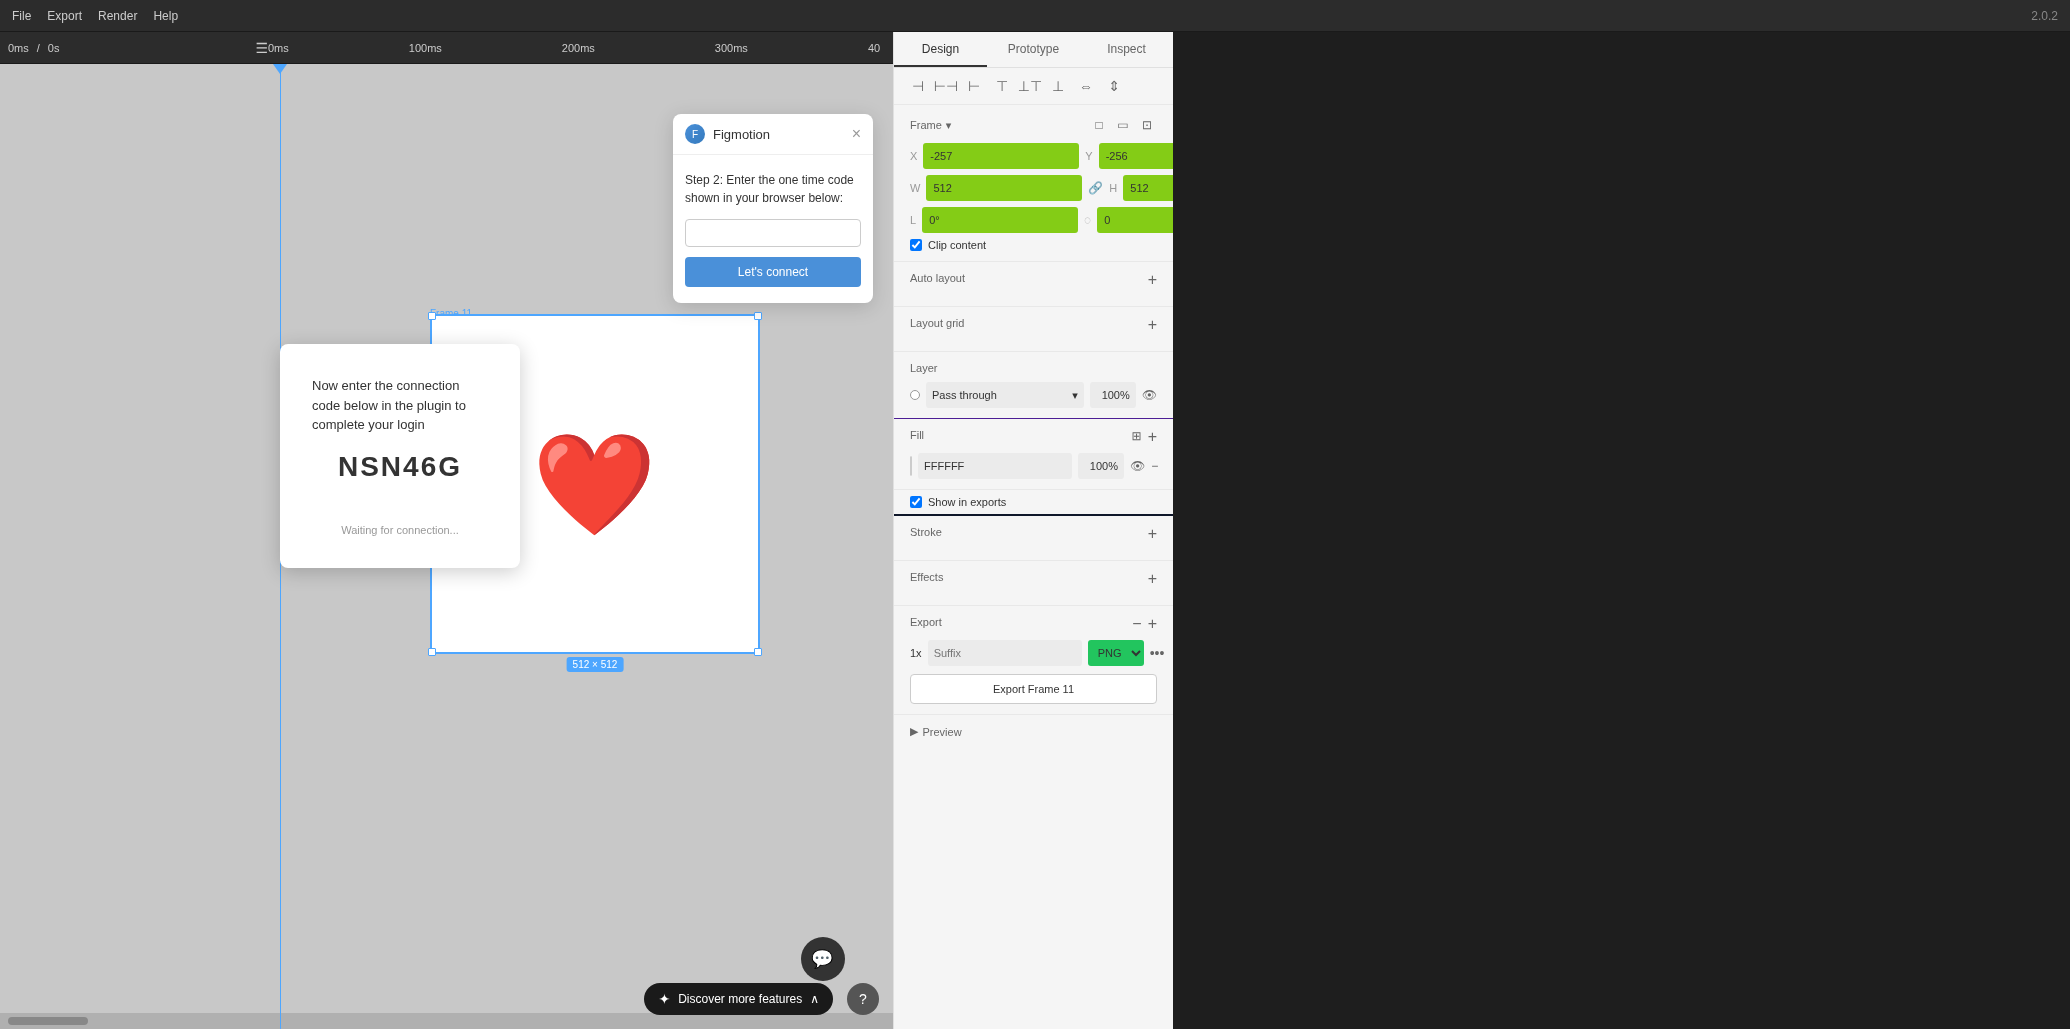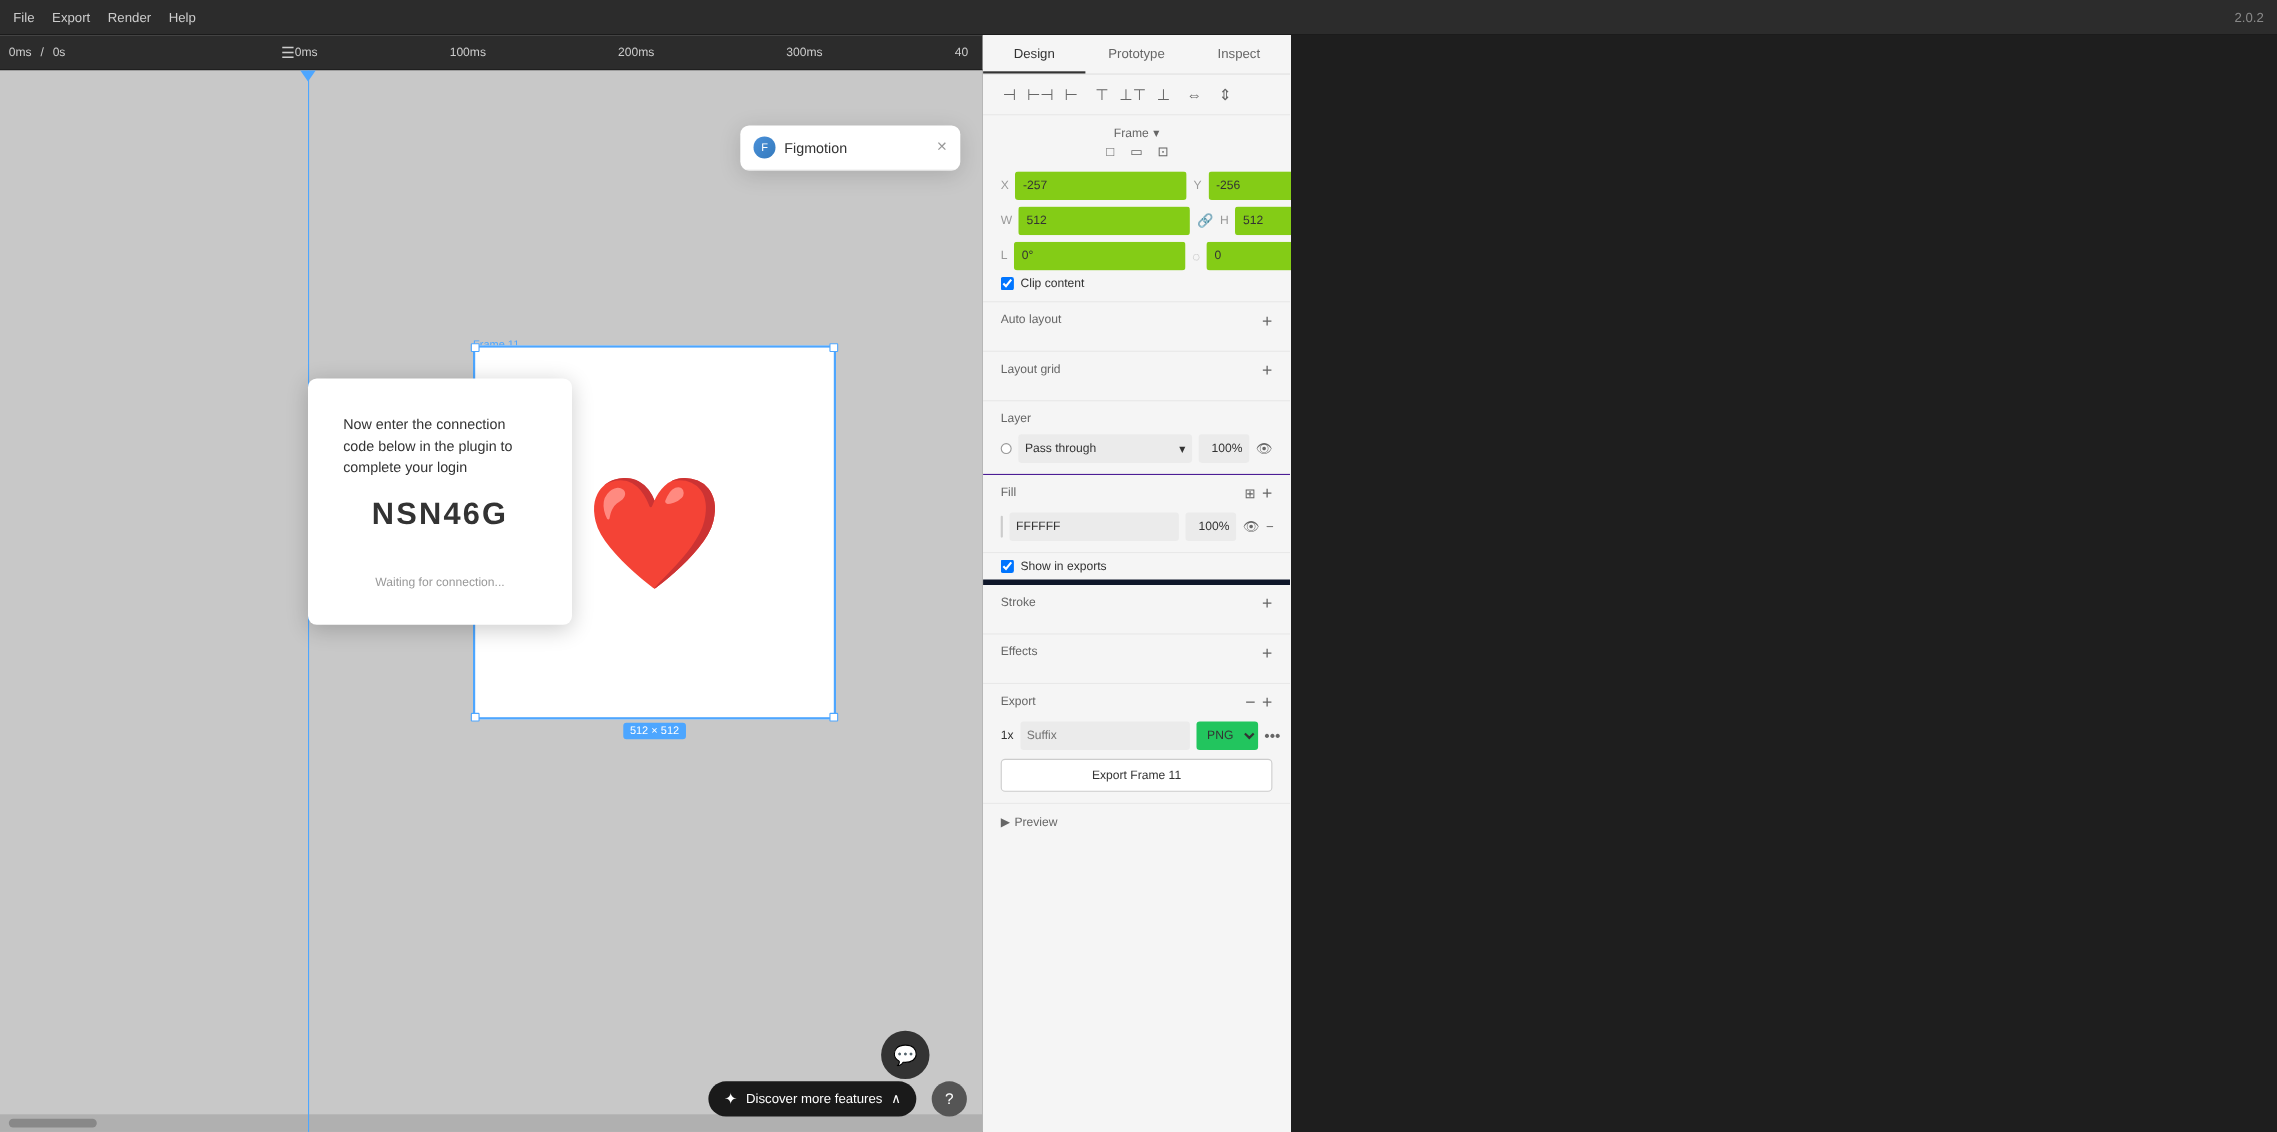--- a/index.html
+++ b/index.html
@@ -62,21 +62,21 @@
     .section-header {
       display: flex; justify-content: space-between;
       font-size: 12px; color: #333; margin-bottom: 8px;
     }
     .section-title { font-size: 11px; font-weight: 500; color: #666; }
     .plus-btn { cursor: pointer; color: #666; font-size: 16px; line-height: 1; }
     .minus-btn { cursor: pointer; color: #666; font-size: 16px; line-height: 1; }
 
     
     .frame-section { padding: 10px 16px; border-bottom: 1px solid #e8e8e8; }
-    .frame-header { display: flex; align-items: center; justify-content: space-between; margin-bottom: 8px; flex-direction: column; }
+    .frame-header { display: flex; align-items: center; justify-content: space-between; margin-bottom: 8px; }
     .frame-label { font-size: 11px; color: #666; display: flex; align-items: center; gap: 4px; cursor: pointer; }
 
     
     .input-row { display: flex; align-items: center; gap: 6px; margin-bottom: 6px; }
     .input-label { font-size: 11px; color: #999; width: 14px; }
     .input-field {
       flex: 1; height: 26px; border: 1px solid transparent; border-radius: 3px;
       background: #84cc16; font-size: 11px; color: #333; padding: 0 6px;
       text-align: left;
     }
@@ -94,21 +94,21 @@
     .eye-icon { cursor: pointer; color: #666; }
 
     
     .fill-section { padding: 10px 16px; border-bottom: 1px solid #e8e8e8; }
     .fill-row { display: flex; align-items: center; gap: 6px; margin-top: 6px; }
     .color-swatch { width: 20px; height: 20px; border-radius: 3px; border: 1px solid #ccc; cursor: pointer; }
     .fill-hex { flex: 1; height: 26px; background: #ebebeb; border: none; border-radius: 3px; font-size: 11px; color: #333; padding: 0 6px; }
     .fill-opacity { width: 46px; height: 26px; background: #ebebeb; border: none; border-radius: 3px; font-size: 11px; color: #333; padding: 0 6px; text-align: right; }
 
     
-    .show-exports { padding: 6px 16px; border-bottom: 5px solid #0f172a; }
+    .show-exports { padding: 6px 16px; border-bottom: 2px solid #0f172a; }
 
     
     .export-section { padding: 10px 16px; border-bottom: 1px solid #e8e8e8; }
     .export-row { display: flex; align-items: center; gap: 6px; margin-top: 6px; }
     .export-scale { width: 30px; font-size: 11px; color: #333; }
     .export-suffix { flex: 1; height: 26px; background: #ebebeb; border: none; border-radius: 3px; font-size: 11px; color: #333; padding: 0 6px; }
     .export-format { height: 26px; background: #22c55e; border: none; border-radius: 3px; font-size: 11px; color: #333; padding: 0 6px; cursor: pointer; }
     .export-btn {
       width: 100%; margin-top: 8px; height: 30px; background: white; border: 1px solid #ccc;
       border-radius: 4px; font-size: 11px; color: #333; cursor: pointer;
@@ -272,20 +272,25 @@
         <div class="frame-11-size">512 × 512</div>
       </div>
 
       <div class="plugin-dialog" style="top:50px; right:20px;">
         <div class="plugin-title-bar">
           <div class="plugin-title">
             <div class="plugin-icon">F</div>
             <span>Figmotion</span>
           </div>
           <span class="plugin-close">×</span>
+        </div>
+        <div class="plugin-body">
+          <div class="plugin-step-text">Step 2: Enter the one time code shown in your browser below:</div>
+          <input class="plugin-code-input" type="text" style="">
+          <button class="plugin-connect-btn">Let's connect</button>
         </div>
       </div>
 
       <div class="code-dialog">
         <div class="code-instruction">Now enter the connection code below in the plugin to complete your login</div>
         <div class="code-value">NSN46G</div>
         <div class="code-waiting">Waiting for connection...</div>
       </div>
 
       <div class="chat-bubble">

